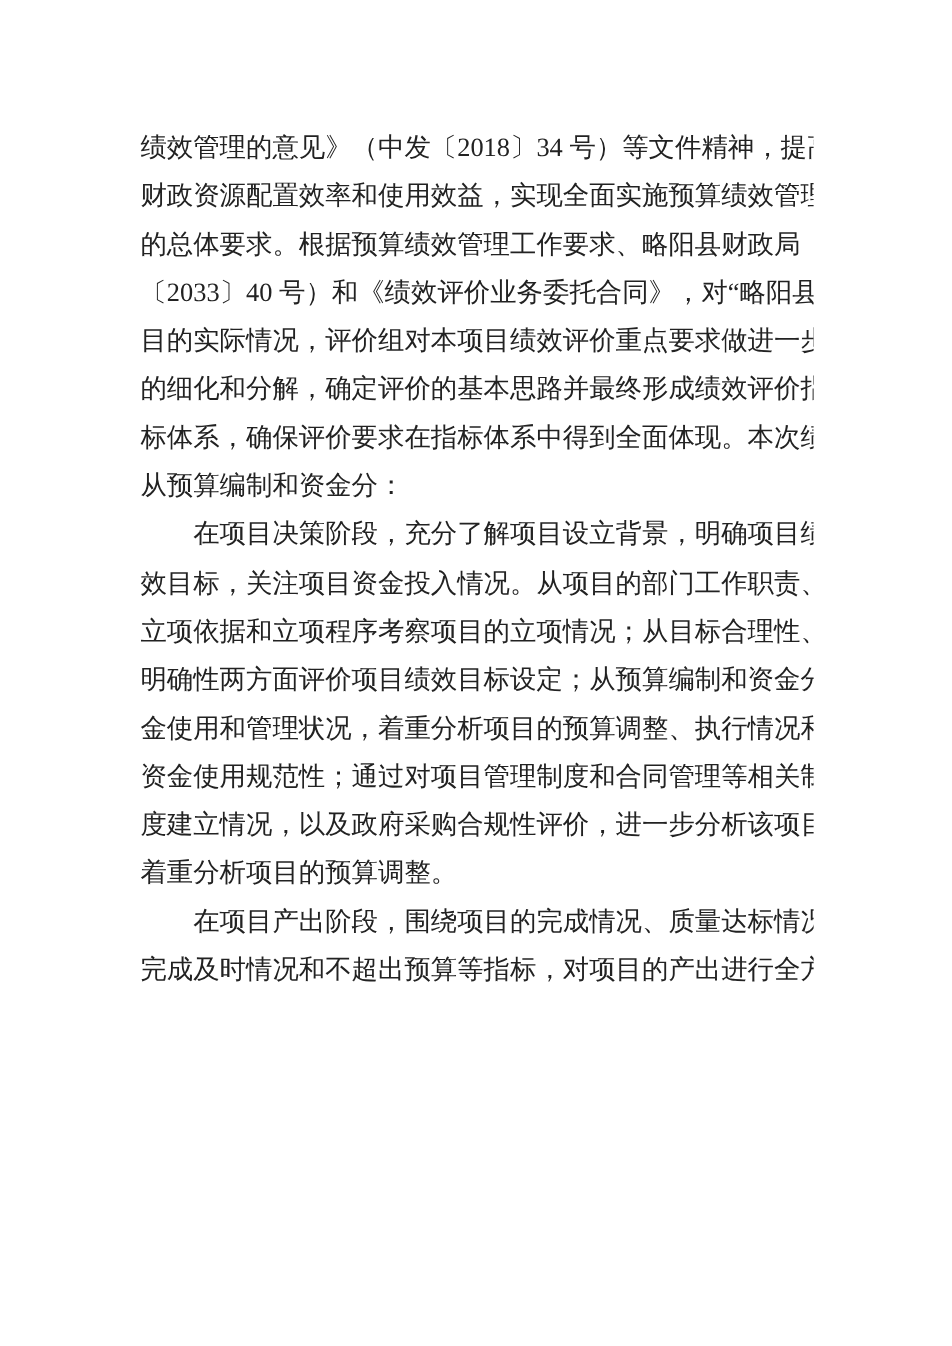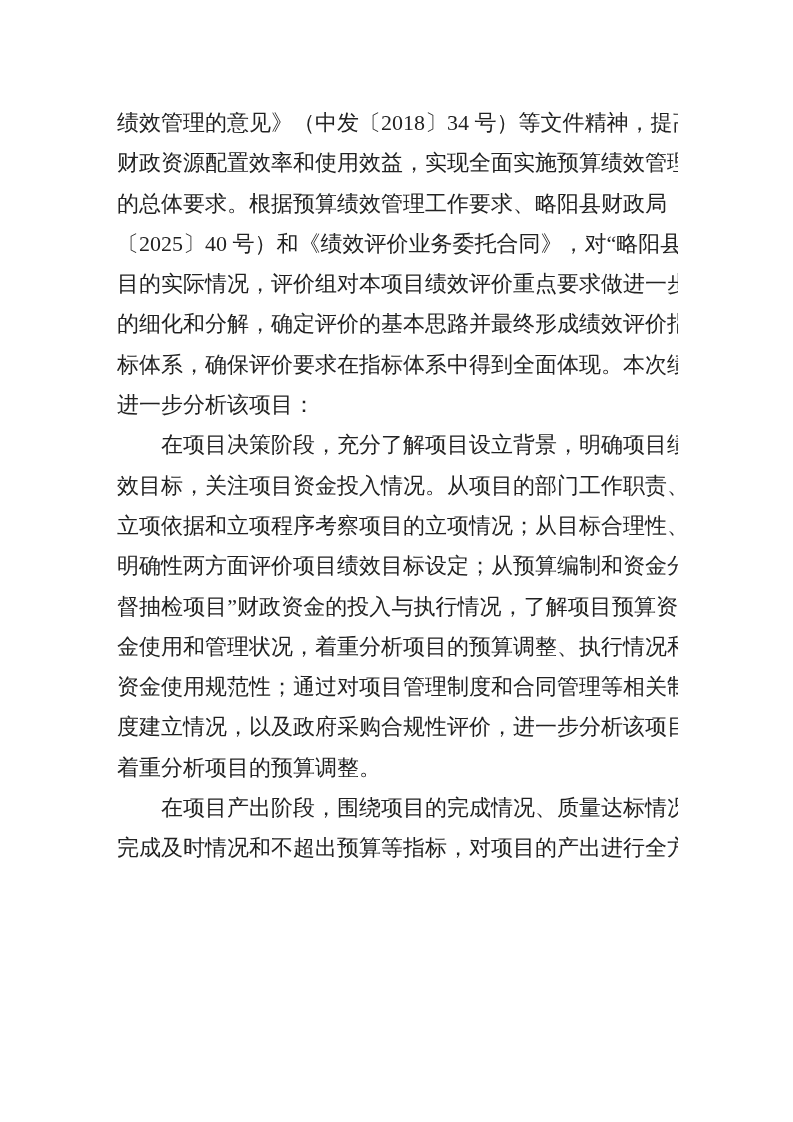--- a/index.html
+++ b/index.html
@@ -41,30 +41,29 @@
   }
 </style>
 </head>
 <body>
 
 <div class="page">
   <div class="text-block">
       <div class="text-line">绩效管理的意见》（中发〔2018〕34 号）等文件精神，提高</div>
       <div class="text-line">财政资源配置效率和使用效益，实现全面实施预算绩效管理</div>
       <div class="text-line">的总体要求。根据预算绩效管理工作要求、略阳县财政局《关</div>
-      <div class="text-line">〔2025〕40 号）和《绩效评价业务委托合同》，对“略阳县</div>
+      <div class="text-line">〔2033〕40 号）和《绩效评价业务委托合同》，对“略阳县</div>
       <div class="text-line">目的实际情况，评价组对本项目绩效评价重点要求做进一步</div>
       <div class="text-line">的细化和分解，确定评价的基本思路并最终形成绩效评价指</div>
       <div class="text-line">标体系，确保评价要求在指标体系中得到全面体现。本次绩</div>
-      <div class="text-line para-end">进一步分析该项目：</div>
+      <div class="text-line para-end">从预算编制和资金分：</div>
       <div class="text-line indent">在项目决策阶段，充分了解项目设立背景，明确项目绩</div>
       <div class="text-line">效目标，关注项目资金投入情况。从项目的部门工作职责、</div>
       <div class="text-line">立项依据和立项程序考察项目的立项情况；从目标合理性、</div>
       <div class="text-line">明确性两方面评价项目绩效目标设定；从预算编制和资金分</div>
-      <div class="text-line">督抽检项目”财政资金的投入与执行情况，了解项目预算资</div>
       <div class="text-line">金使用和管理状况，着重分析项目的预算调整、执行情况和</div>
       <div class="text-line">资金使用规范性；通过对项目管理制度和合同管理等相关制</div>
       <div class="text-line">度建立情况，以及政府采购合规性评价，进一步分析该项目</div>
       <div class="text-line para-end">着重分析项目的预算调整。</div>
       <div class="text-line indent">在项目产出阶段，围绕项目的完成情况、质量达标情况、</div>
       <div class="text-line">完成及时情况和不超出预算等指标，对项目的产出进行全方</div>
     </div>
 </div>
 
 </body></html>

